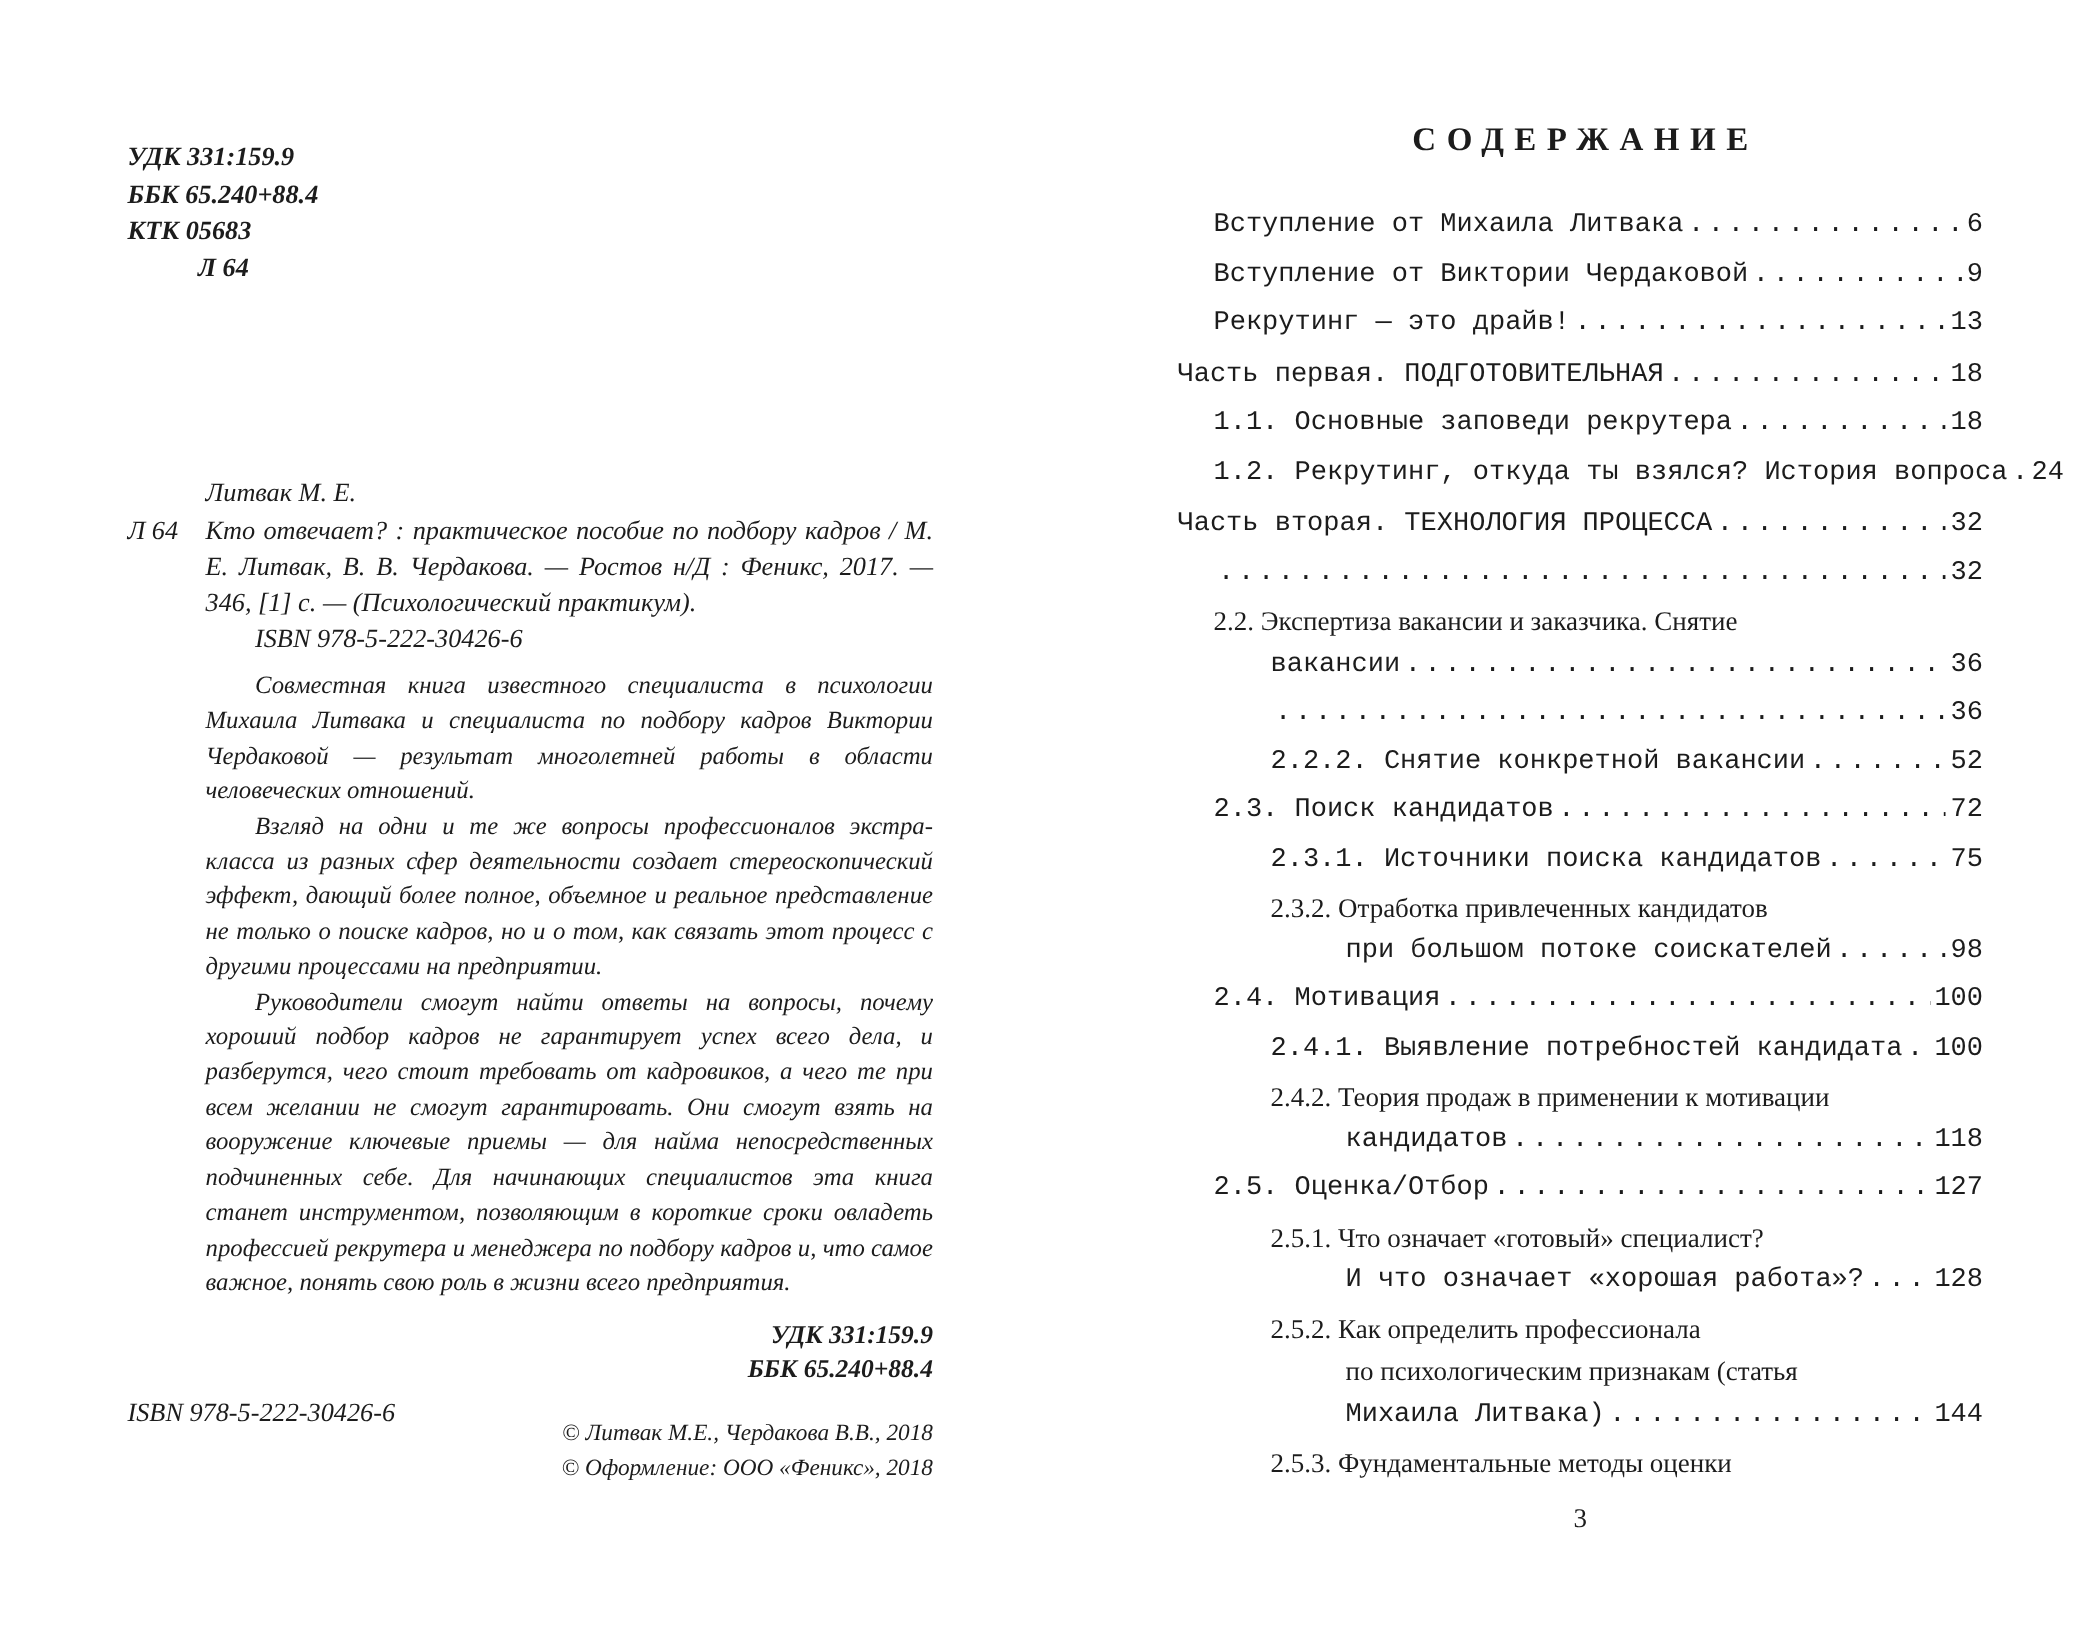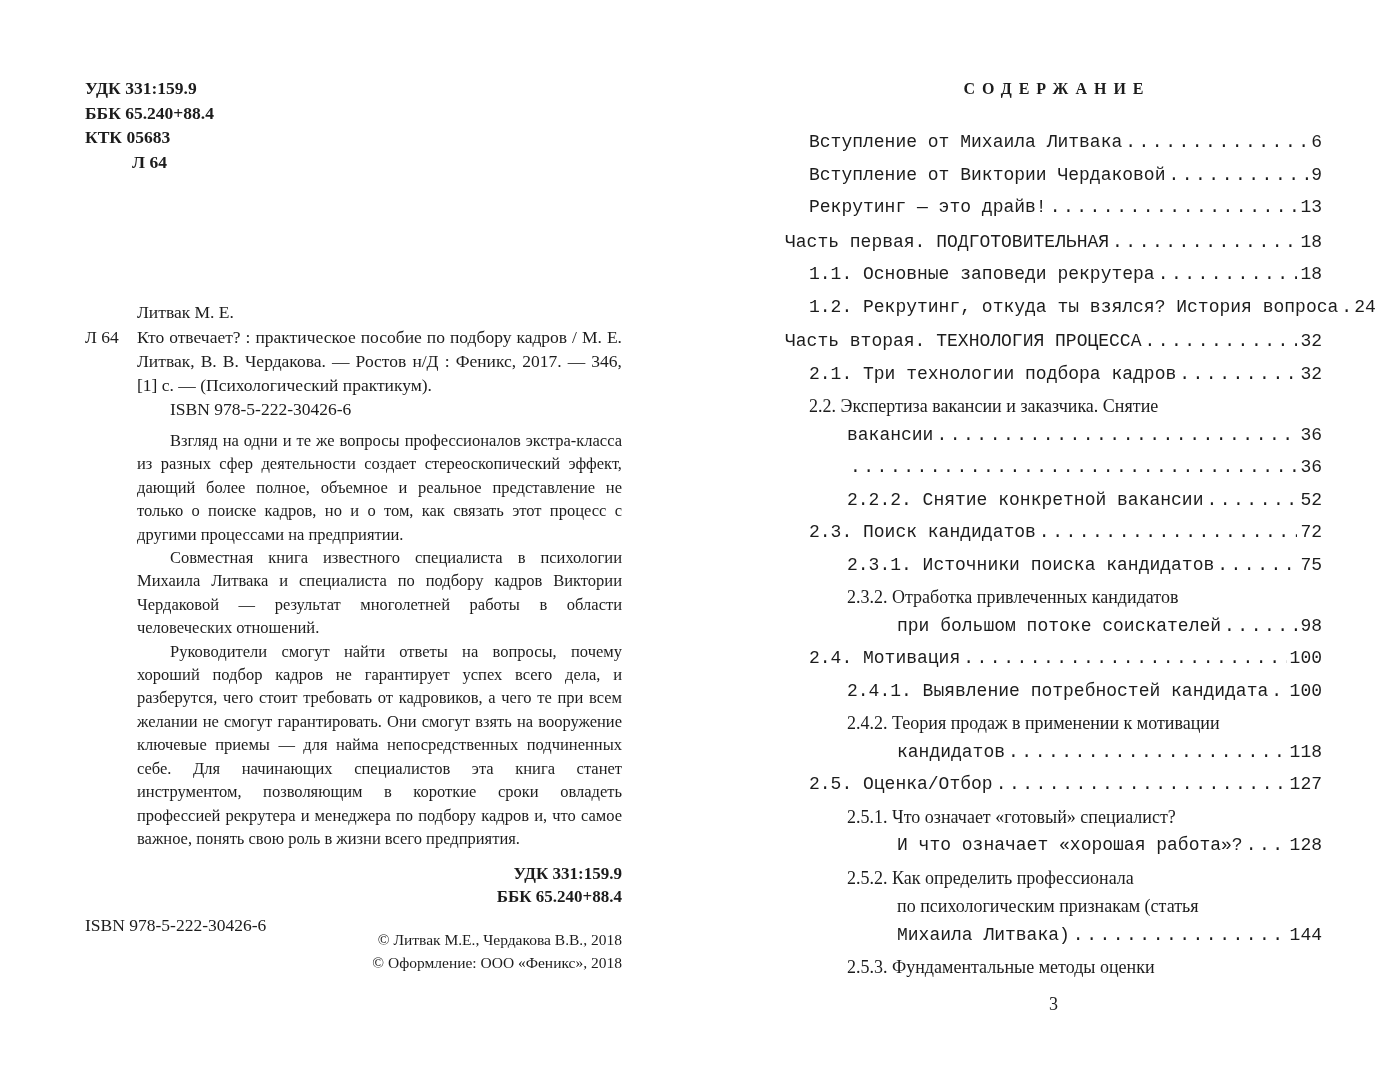--- a/index.html
+++ b/index.html
@@ -7,21 +7,21 @@
     width: 1400px; height: 1089px;
     background: #ffffff;
     font-family: "Liberation Serif", "DejaVu Serif", serif;
     color: #1c1c1c;
     position: relative;
     overflow: hidden;
   }
   .spread { position: absolute; inset: 0; background: #ffffff; }
 
   
-  #left-page { position: absolute; left: 85px; top: 76px; width: 537px; }
+  #left-page { position: absolute; left: 85px; top: 92px; width: 537px; font-style: italic; }
 
   .imprint { font-weight: bold; font-size: 17.5px; line-height: 24.5px; }
   .imprint-code { padding-left: 47px; }
 
   .catalog-card { margin-top: 126px; margin-left: 52px; font-size: 17.5px; line-height: 24px; }
   .card-author { margin-bottom: 1px; }
   .card-desc-row { position: relative; }
   .card-code { position: absolute; left: -52px; top: 0; }
   .card-desc { display: block; text-align: justify; }
   .card-isbn { padding-left: 33px; margin-top: 0; }
@@ -38,21 +38,21 @@
   }
   .footer-row { display: flex; justify-content: space-between; margin-top: 5px; }
   .footer-isbn { font-size: 17.5px; padding-top: 2px; }
   .footer-copy { text-align: right; font-size: 15.5px; line-height: 22.5px; padding-top: 16px; }
 
   
   #right-page { position: absolute; left: 785px; top: 80px; width: 537px; font-size: 18px; }
 
   .toc-title {
     margin: 0 0 30px 0; text-align: center;
-    font-weight: bold; font-size: 16px;
+    font-weight: bold; font-size: 22px;
     letter-spacing: 7px; padding-left: 7px;
   }
 
   .toc-entry { line-height: 28.5px; margin-bottom: 4px; }
   .toc-entry.part { margin-top: 6px; }
 
   .line-last { display: flex; align-items: flex-end; font-family: Liberation Mono, monospace; }
   .line-last .toc-text { white-space: nowrap; flex-shrink: 0; }
 
   .toc-entry.intro .l-first { padding-left: 24px; }
@@ -88,22 +88,22 @@
 
     <div class="catalog-card">
       <div class="card-author">Литвак М. Е.</div>
       <div class="card-desc-row">
         <span class="card-code">Л 64</span>
         <span class="card-desc">Кто отвечает? : практическое пособие по подбору кадров / М. Е. Литвак, В. В. Чердакова. — Ростов н/Д : Феникс, 2017. — 346, [1] с. — (Психологический практикум).</span>
       </div>
       <div class="card-isbn">ISBN 978-5-222-30426-6</div>
 
       <div class="annotation">
+        <p>Совместная книга известного специалиста в психологии Михаила Литвака и специалиста по подбору кадров Виктории Чердаковой — результат многолетней работы в области человеческих отношений.</p>
         <p>Взгляд на одни и те же вопросы профессионалов экстра-класса из разных сфер деятельности создает стереоскопический эффект, дающий более полное, объемное и реальное представление не только о поиске кадров, но и о том, как связать этот процесс с другими процессами на предприятии.</p>
-        <p>Совместная книга известного специалиста в психологии Михаила Литвака и специалиста по подбору кадров Виктории Чердаковой — результат многолетней работы в области человеческих отношений.</p>
         <p>Руководители смогут найти ответы на вопросы, почему хороший подбор кадров не гарантирует успех всего дела, и разберутся, чего стоит требовать от кадровиков, а чего те при всем желании не смогут гарантировать. Они смогут взять на вооружение ключевые приемы — для найма непосредственных подчиненных себе. Для начинающих специалистов эта книга станет инструментом, позволяющим в короткие сроки овладеть профессией рекрутера и менеджера по подбору кадров и, что самое важное, понять свою роль в жизни всего предприятия.</p>
       </div>
     </div>
 
     <div class="footer-refs">
       <div>УДК 331:159.9</div>
       <div>ББК 65.240+88.4</div>
     </div>
 
     <div class="footer-row">
@@ -162,21 +162,20 @@
         </div>
         <div class="toc-entry part">
           <div class="l-first line-last">
             <span class="toc-text">Часть вторая. ТЕХНОЛОГИЯ ПРОЦЕССА</span>
             <span class="leader"></span>
             <span class="pageno">32</span>
           </div>
         </div>
         <div class="toc-entry s1">
           <div class="l-first line-last">
-            <span class="toc-text">2.1. Три технологии подбора кадров</span>
             <span class="leader"></span>
             <span class="pageno">32</span>
           </div>
         </div>
         <div class="toc-entry s1">
           <div class="l-first"><span class="toc-text">2.2. Экспертиза вакансии и заказчика. Снятие</span></div>
           <div class="l-cont line-last">
             <span class="toc-text">вакансии</span>
             <span class="leader"></span>
             <span class="pageno">36</span>

